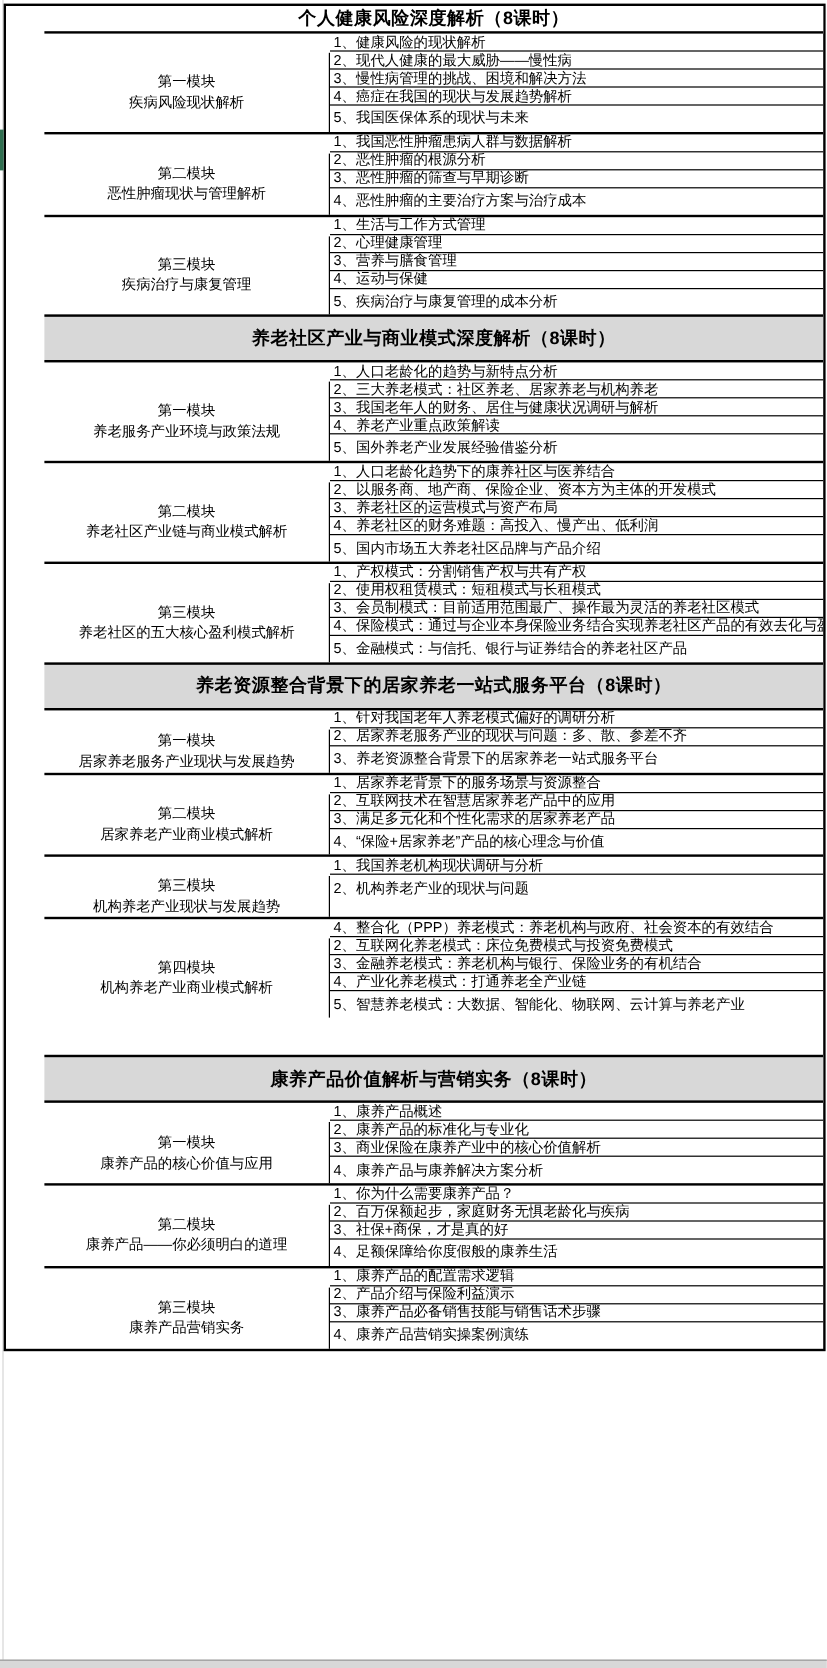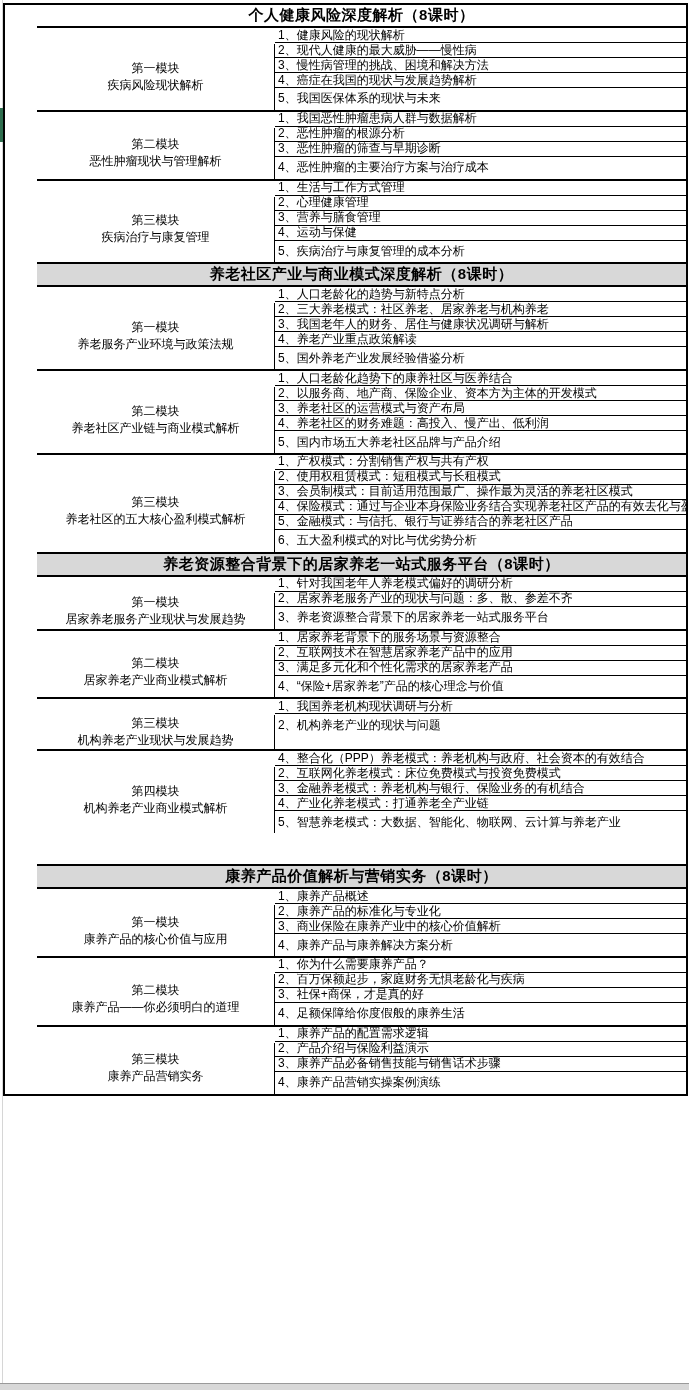--- a/index.html
+++ b/index.html
@@ -13,21 +13,21 @@
   .bottom-strip { position:absolute; left:0; top:1383px; width:689px; height:7px; border-top:1px solid #9a9a9a; z-index:0; }
   .table-wrap {
     position:absolute; left:3px; top:3px; width:685px;
     border:2px solid #000; background:#fff; z-index:1;padding-left:32px;
   }
   .section-header {
     height:23px; display:flex; align-items:center; justify-content:center;
     font-weight:bold; font-size:15px; letter-spacing:0.5px;
     border-bottom:2px solid #000; background:#fff;
   }
-  .section:not(:first-child) .section-header { border-top:2px solid #000; height:25px; }
+  .section:not(:first-child) .section-header { border-top:2px solid #000; height:40px; }
   .module-row { display:flex; border-bottom:2px solid #000; }
   .section .module-row:last-child { border-bottom:none; }
   .module-cell {
     width:238px; flex:0 0 238px; border-right:1px solid #000;
     display:flex; flex-direction:column; align-items:center; justify-content:center;
     text-align:right; font-size:12px; line-height:17px;margin-top:16px;
   }
   .items-col { flex:1; display:flex; flex-direction:column; min-width:0; }
   .item-row {
     height:15px; border-bottom:1px solid #000;
@@ -179,23 +179,20 @@
           </div>
           <div class="item-row">
             <span class="item-text">3、会员制模式：目前适用范围最广、操作最为灵活的养老社区模式</span>
           </div>
           <div class="item-row">
             <span class="item-text">4、保险模式：通过与企业本身保险业务结合实现养老社区产品的有效去化与盈利</span>
           </div>
           <div class="item-row">
             <span class="item-text">5、金融模式：与信托、银行与证券结合的养老社区产品</span>
           </div>
-          <div class="item-row">
-            <span class="item-text">6、五大盈利模式的对比与优劣势分析</span>
-          </div>
         </div>
       </div>
     </div>
     <div class="section">
       <div class="section-header" style="background: rgb(216, 216, 216);">
         <span class="section-title">养老资源整合背景下的居家养老一站式服务平台（8课时）</span>
       </div>
       <div class="module-row">
         <div class="module-cell">
           <div class="module-label">第一模块</div>

